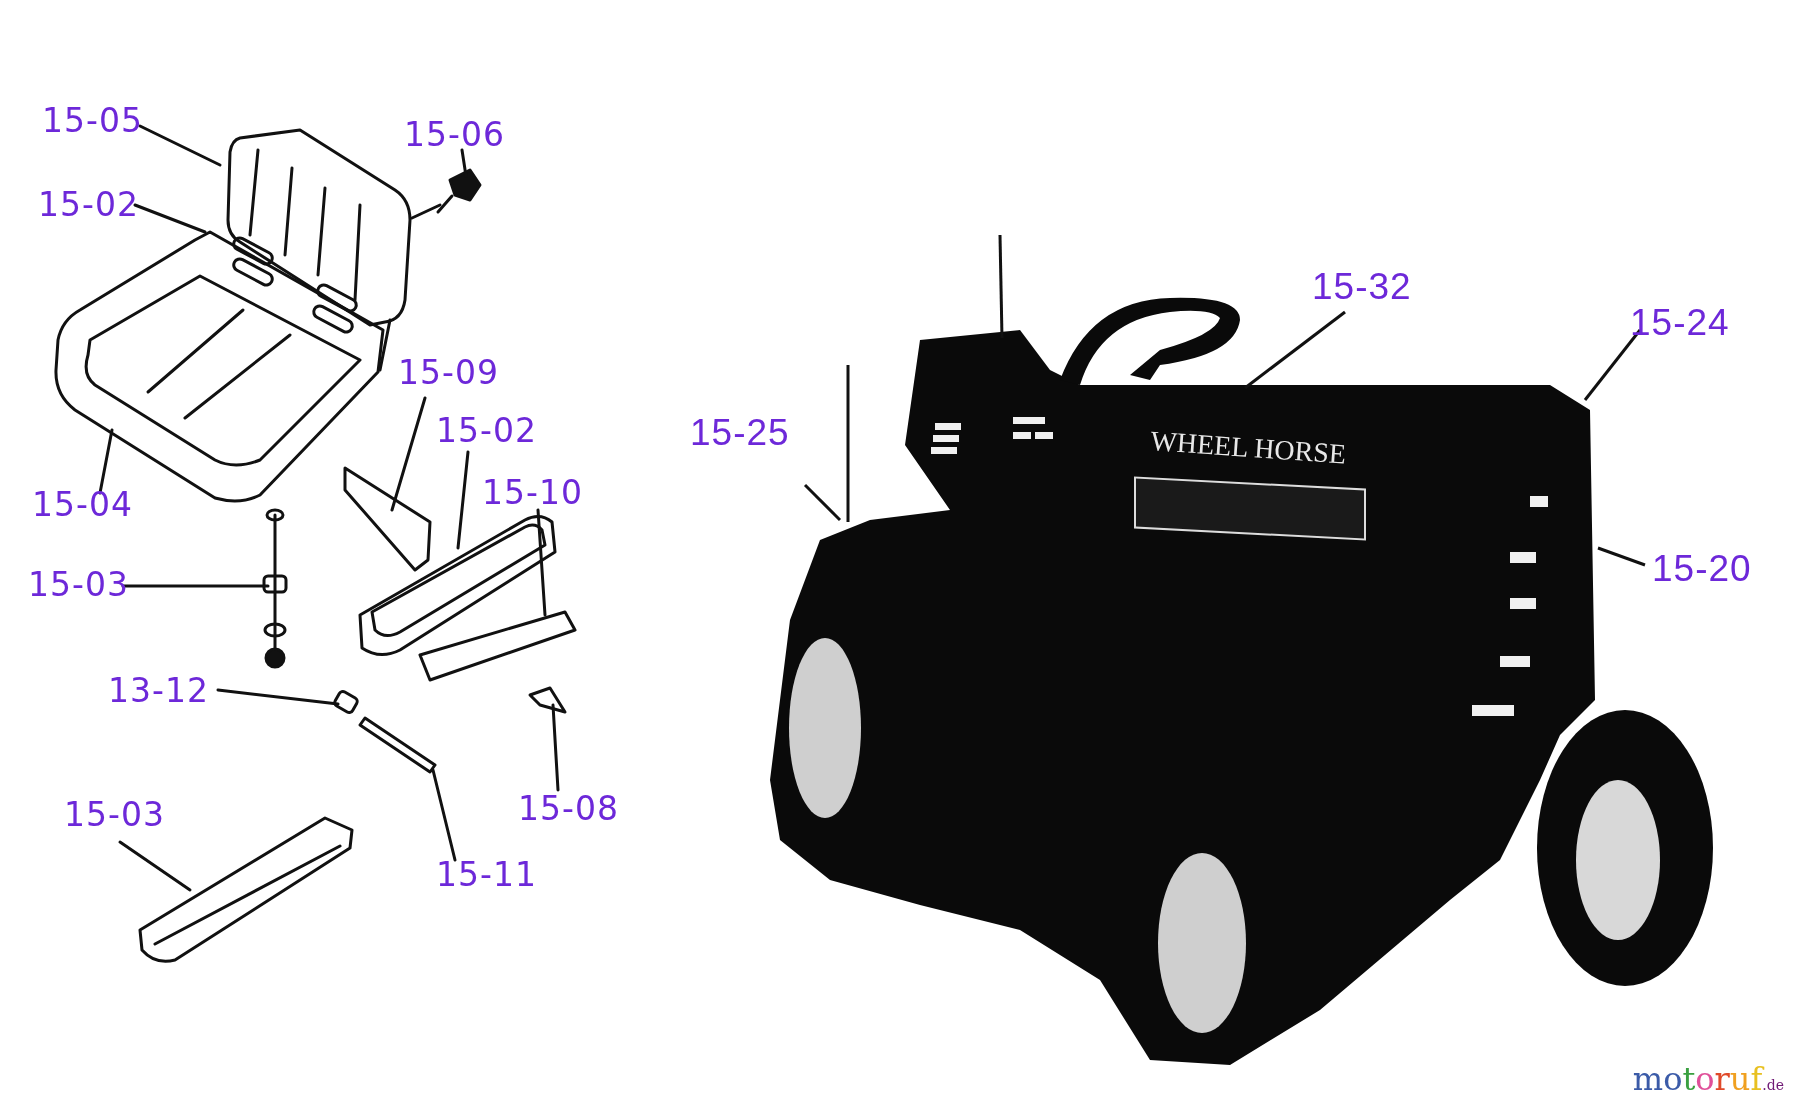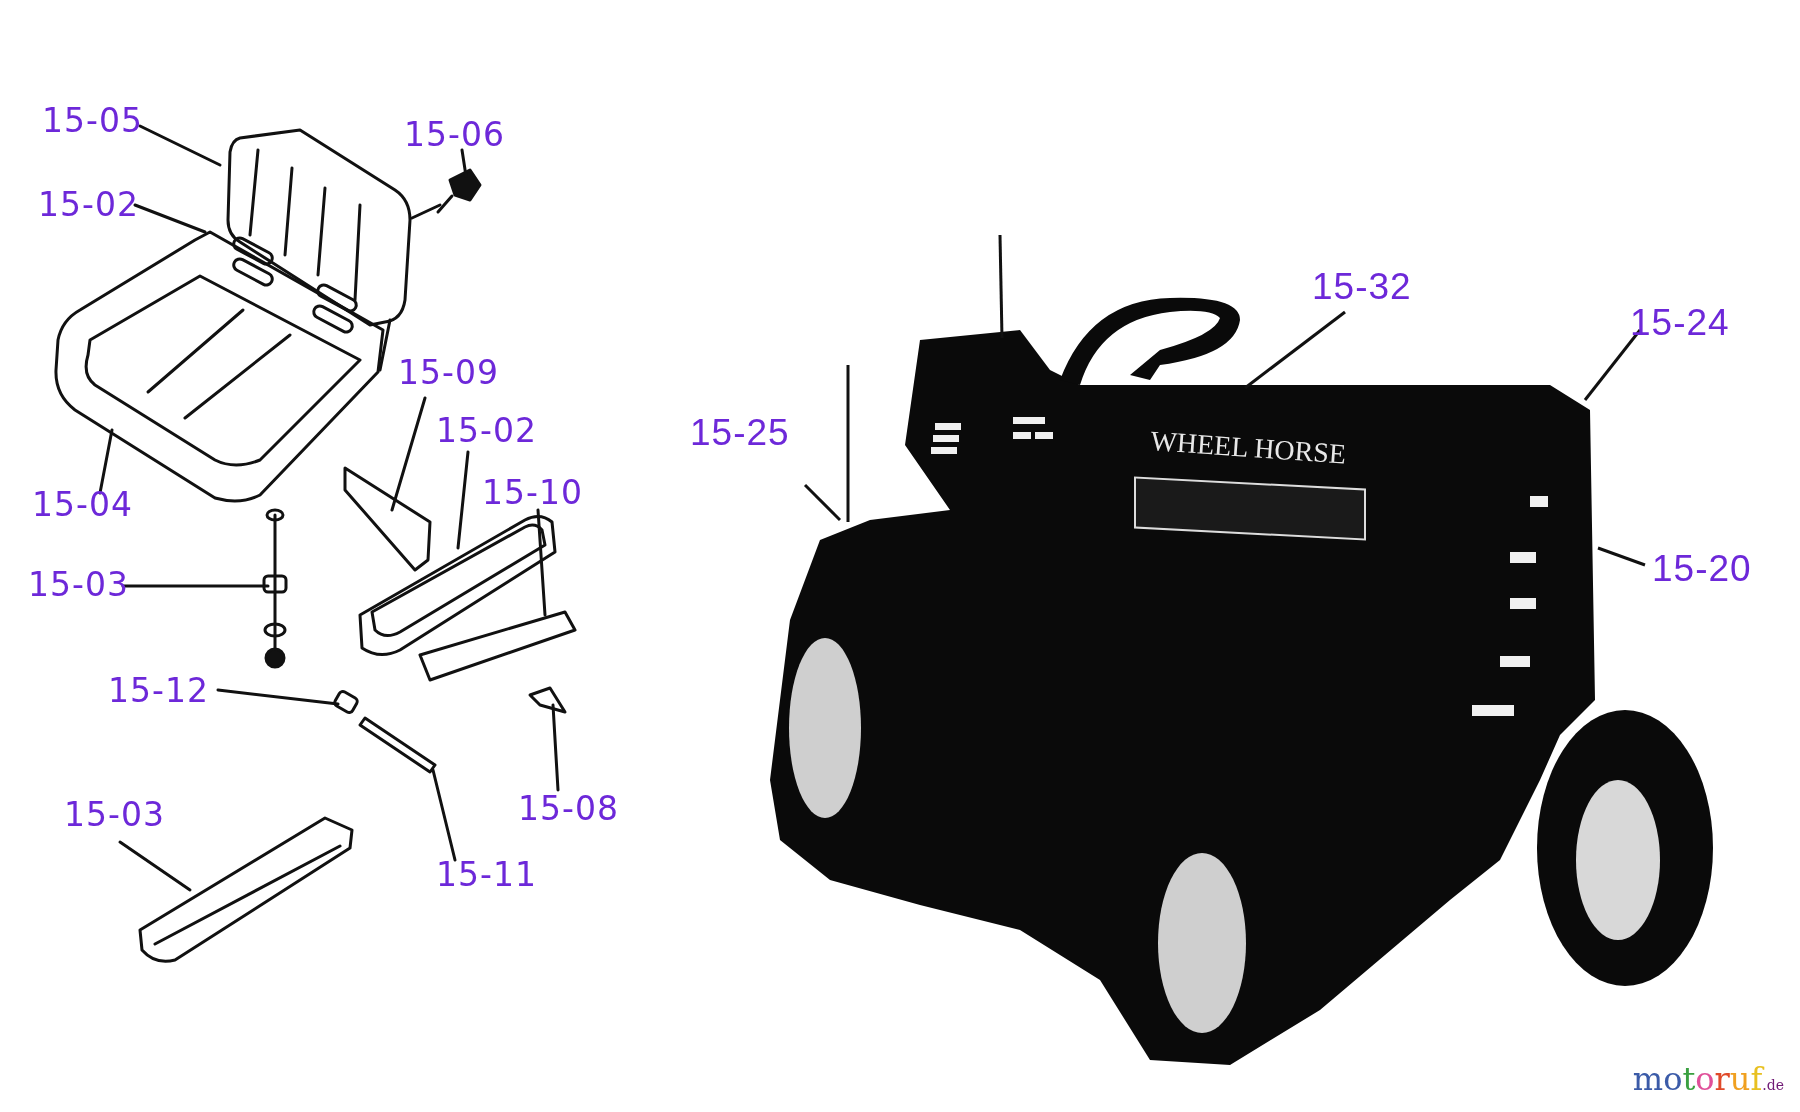--- a/index.html
+++ b/index.html
@@ -122,21 +122,21 @@
   </svg>
 
   <div class="lbl" style="left:42px;top:104px;">15-05</div>
   <div class="lbl" style="left:404px;top:118px;">15-06</div>
   <div class="lbl" style="left:38px;top:188px;">15-02</div>
   <div class="lbl" style="left:398px;top:356px;">15-09</div>
   <div class="lbl" style="left:436px;top:414px;">15-02</div>
   <div class="lbl" style="left:32px;top:488px;">15-04</div>
   <div class="lbl" style="left:482px;top:476px;">15-10</div>
   <div class="lbl" style="left:28px;top:568px;">15-03</div>
-  <div class="lbl" style="left:108px;top:674px;">15-12</div>
+  <div class="lbl" style="left:108px;top:674px;">13-12</div>
   <div class="lbl" style="left:518px;top:792px;">15-08</div>
   <div class="lbl" style="left:64px;top:798px;">15-03</div>
   <div class="lbl" style="left:436px;top:858px;">15-11</div>
 
   <div class="lbl big" style="left:1312px;top:268px;">15-32</div>
   <div class="lbl big" style="left:1630px;top:304px;">15-24</div>
   <div class="lbl big" style="left:690px;top:414px;">15-25</div>
   <div class="lbl big" style="left:1652px;top:550px;">15-20</div>
 
   <div id="wm">

